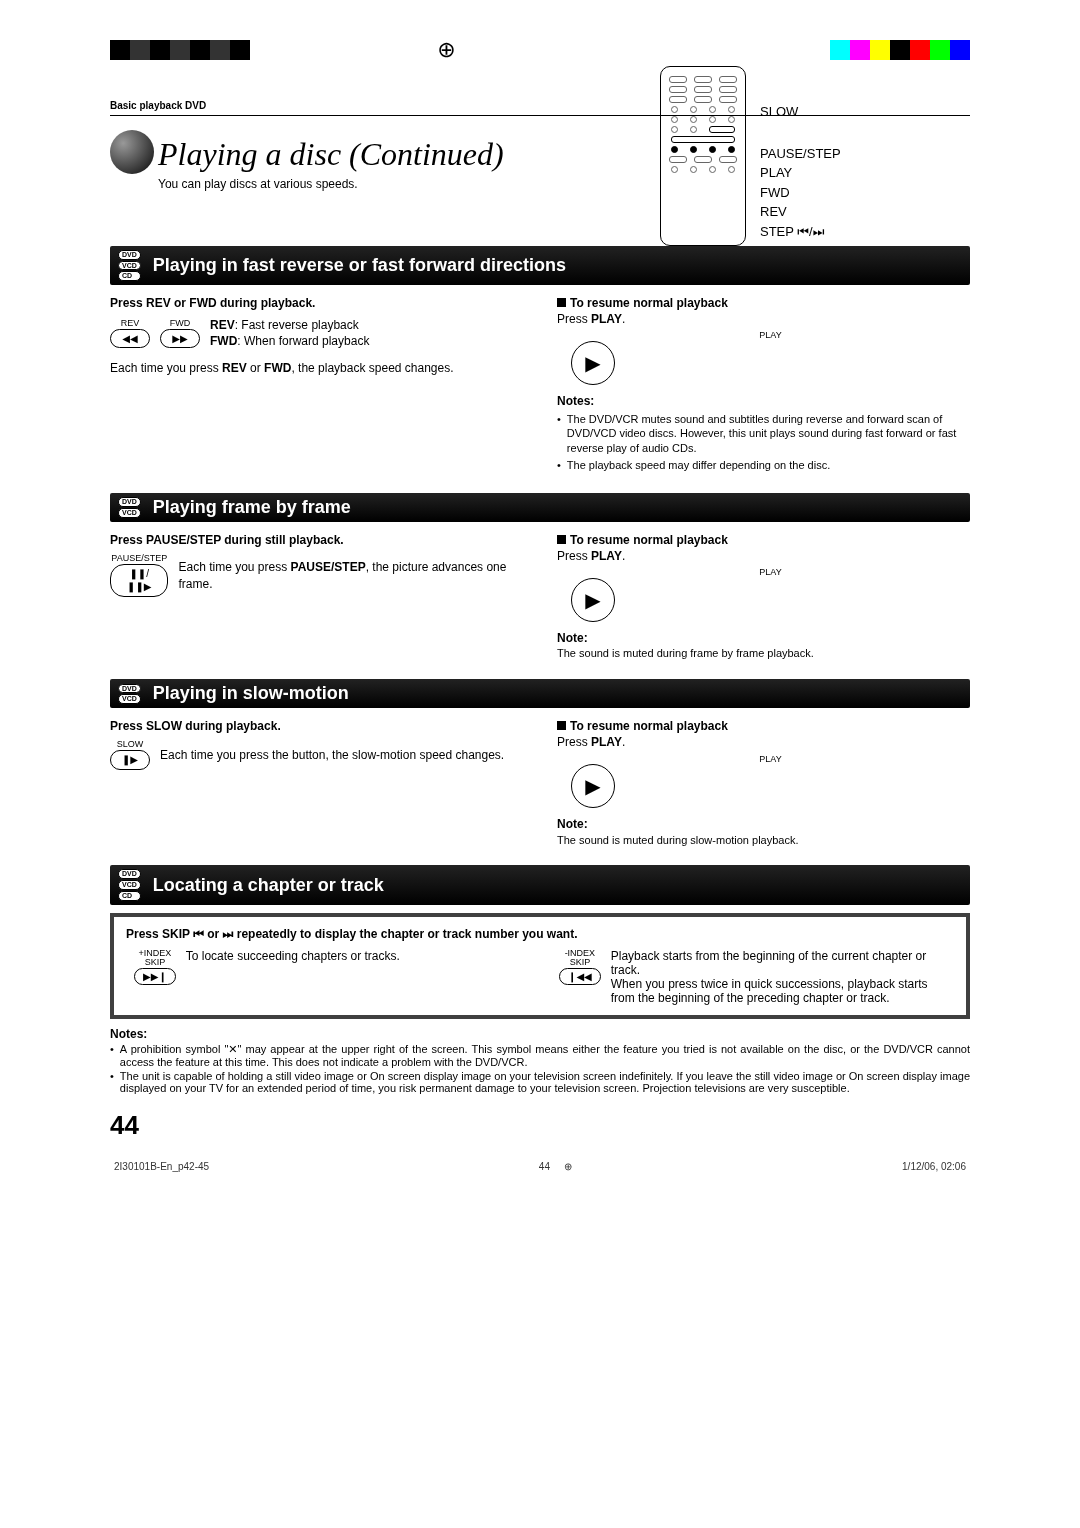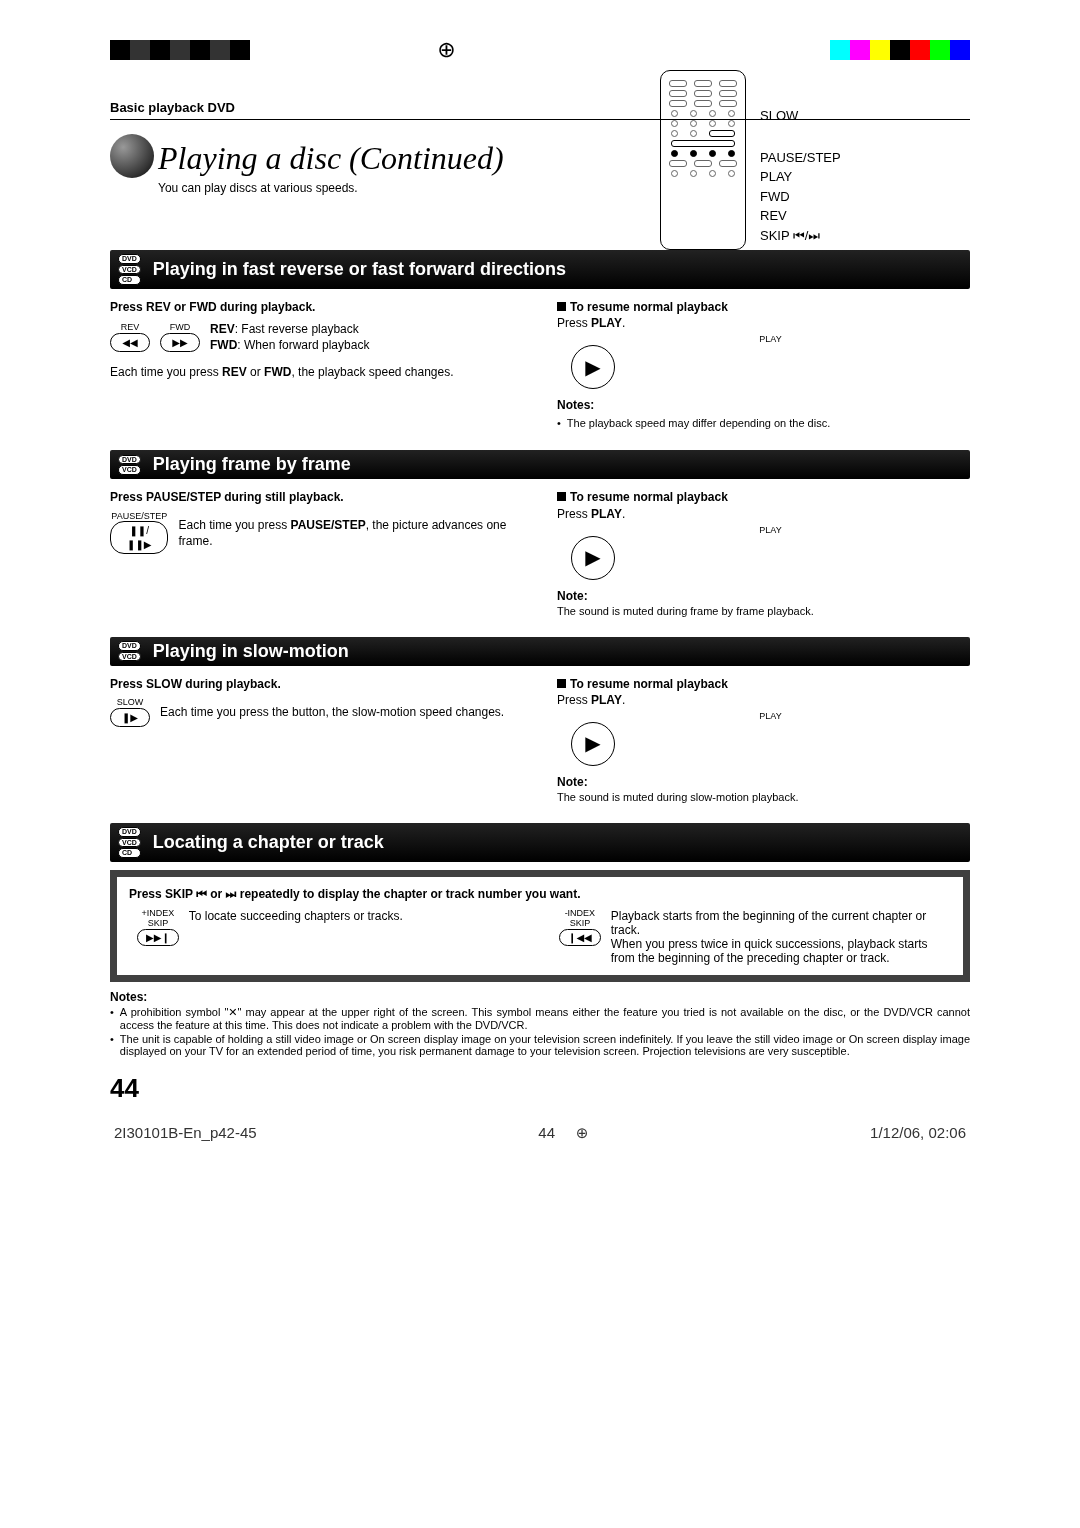--- a/index.html
+++ b/index.html
@@ -4,21 +4,21 @@
 <style>
   * { box-sizing: border-box; margin: 0; padding: 0; }
   body { font-family: Arial, Helvetica, sans-serif; font-size: 12px; color: #000; background: #fff; width: 1080px; margin: 0 auto; }
   .page { padding: 40px 110px 40px 110px; position: relative; }
   .crop-marks { position: absolute; top: 30px; left: 110px; right: 110px; height: 40px; display: flex; align-items: center; }
   .crop-bars { display: flex; gap: 0; }
   .crop-bars span { width: 20px; height: 20px; }
   .color-bars { display: flex; gap: 0; margin-left: auto; }
   .color-bars span { width: 20px; height: 20px; }
   .cross { font-size: 22px; margin: 0 auto; }
-  .header-chapter { font-weight: bold; font-size: 13px; margin-top: 60px; margin-bottom: 4px; }
+  .header-chapter { font-weight: bold; font-size: 10px; margin-top: 60px; margin-bottom: 4px; }
   .header-rule { border-top: 1px solid #000; margin-bottom: 10px; }
   .page-title { font-family: 'Times New Roman', serif; font-style: italic; font-size: 32px; font-weight: normal; margin: 10px 0 4px 0; }
   .title-3d { position: relative; display: inline-block; }
   .title-3d::before { content: ''; position: absolute; left: -48px; top: -6px; width: 44px; height: 44px; border-radius: 50%; background: radial-gradient(circle at 30% 30%, #999, #333 70%, #000); }
   .title-container { padding-left: 48px; }
   .subtitle { font-size: 12px; margin-left: 48px; margin-bottom: 10px; }
   .remote-area { float: right; width: 310px; margin-top: -60px; font-size: 12px; }
   .remote { border: 1.5px solid #000; border-radius: 10px 10px 10px 10px; width: 86px; height: 180px; float: left; position: relative; padding: 6px 4px; }
   .remote .row { display: flex; justify-content: space-around; margin: 3px 0; }
   .remote .pill { width: 18px; height: 7px; border: 1px solid #666; border-radius: 3px; }
@@ -34,25 +34,25 @@
   .step-title { font-weight: bold; margin-bottom: 6px; }
   .btn-row { display: flex; align-items: center; gap: 10px; margin: 6px 0 10px 0; }
   .btn-label { font-size: 9px; text-align: center; line-height: 1.1; }
   .btn-oval { border: 1.5px solid #000; border-radius: 14px; padding: 2px 8px; min-width: 40px; text-align: center; font-size: 10px; display:inline-block; }
   .btn-circle { border: 1.5px solid #000; border-radius: 50%; width: 44px; height: 44px; display: flex; align-items: center; justify-content: center; font-size: 18px; }
   .btn-play{ font-size:20px; }
   .sq { display:inline-block; width:9px; height:9px; background:#000; margin-right:4px; vertical-align:baseline; }
   .notes-title { font-weight: bold; font-size: 12px; margin-top: 6px; }
   .bullet { display: flex; gap: 6px; margin: 2px 0; font-size: 11.5px; }
   .bullet::before { content: '•'; }
-  .inner-box { border: 7px solid #404040; padding: 10px 12px; margin-top: 8px; }
+  .inner-box { border: 4px solid #404040; padding: 10px 12px; margin-top: 8px; }
   .skip-row { display: flex; gap: 30px; margin-top: 8px; margin-left: 8px; }
   .skip-item { display: flex; gap: 10px; align-items: flex-start; flex: 1; }
   .page-num { font-size: 26px; font-weight: bold; margin-top: 16px; }
-  .footer { display: flex; justify-content: space-between; font-size: 15px; color: #333; margin-top: 20px; padding: 0 4px; }
+  .footer { display: flex; justify-content: space-between; font-size: 10px; color: #333; margin-top: 20px; padding: 0 4px; }
   .footer .center { flex:1; text-align:center; }
   .badge-stack-inline{ display:inline-flex; flex-direction:column; gap:1px; margin-right:2px;}
   .justify { text-align: justify; }
   .small { font-size: 11px; }
 </style>
 </head>
 <body>
 
 <div class="page">
 
@@ -136,21 +136,21 @@
           <span class="circ"></span>
         </div>
     </div>
     <div class="remote-labels">
       <div>SLOW</div>
       <div style="height:22px"></div>
       <div>PAUSE/STEP</div>
       <div>PLAY</div>
       <div>FWD</div>
       <div>REV</div>
-      <div>SKIP ⏮/⏭</div>
+      <div>STEP ⏮/⏭</div>
     </div>
   </div>
 
   <div class="title-container">
     <h1 class="page-title title-3d">Playing a disc (Continued)</h1>
   </div>
   <div class="subtitle">You can play discs at various speeds.</div>
 
   <div class="section-bar">
     <span class="badge-stack-inline">
@@ -181,20 +181,23 @@
     </div>
     <div class="col">
       <div><span class="sq"></span><b>To resume normal playback</b></div>
       <div>Press <b>PLAY</b>.</div>
       <div style="margin:4px 0 8px 14px">
         <div class="btn-label">PLAY</div>
         <div class="btn-circle btn-play">▶</div>
       </div>
       <div class="notes-title">Notes:</div>
       <div class="bullet small">
+          <span>The DVD/VCR mutes sound and subtitles during reverse and forward scan of DVD/VCD video discs. However, this unit plays sound during fast forward or fast reverse play of audio CDs.</span>
+        </div>
+      <div class="bullet small">
           <span>The playback speed may differ depending on the disc.</span>
         </div>
     </div>
   </div>
 
   <div class="section-bar">
     <span class="badge-stack-inline">
       <span class="badge">DVD</span>
       <span class="badge">VCD</span>
     </span>

